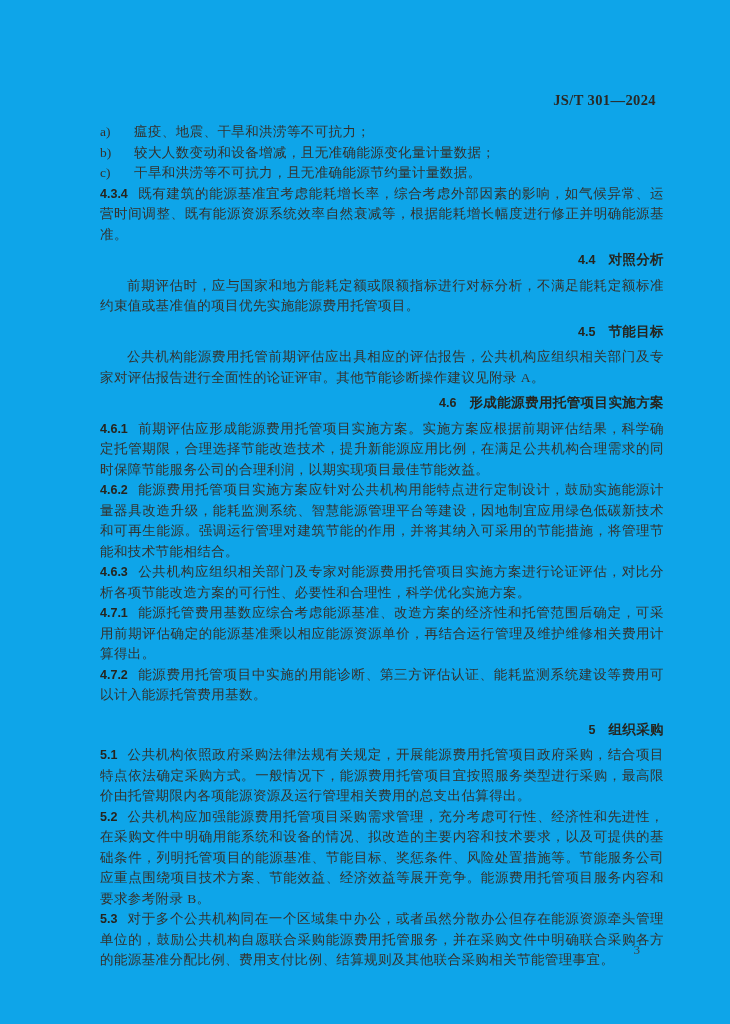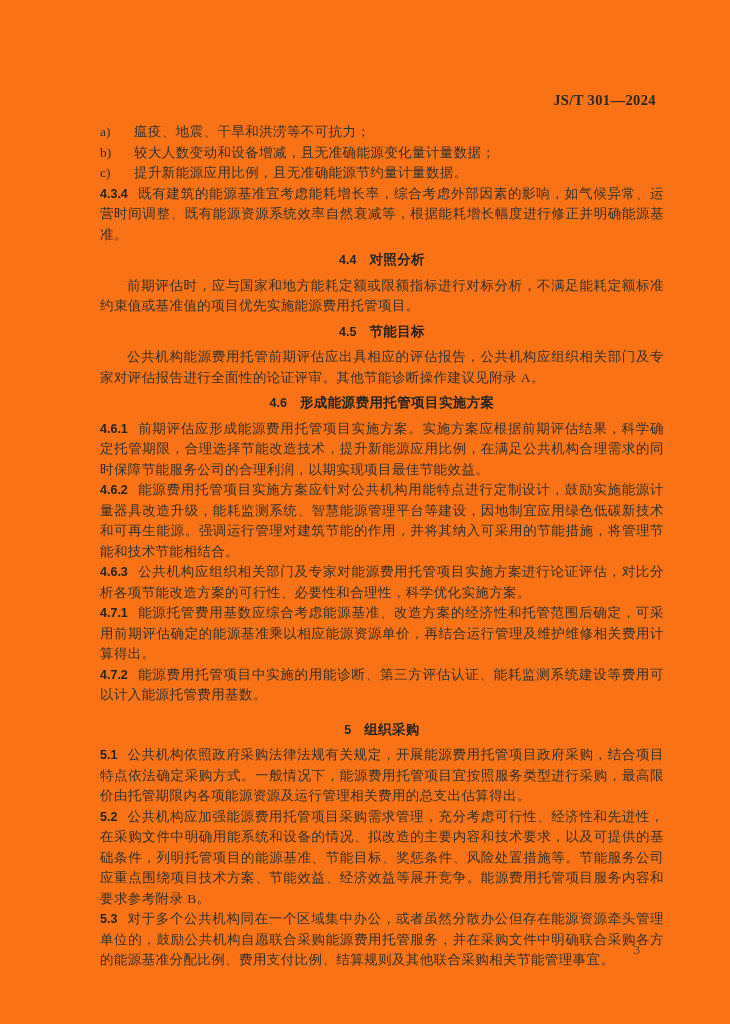--- a/index.html
+++ b/index.html
@@ -6,21 +6,21 @@
   body {
     width: 730px; height: 1024px;
     background: #ffffff;
     font-family: "Liberation Serif", "DejaVu Serif", serif;
     color: #34322e;
     overflow: hidden;
   }
   .page {
     position: relative;
     width: 730px; height: 1024px;
-    background: #f97316;
+    background: #0ea5e9;
   }
   .header-code {
     position: absolute;
     top: 92px; right: 74px;
     font-family: "Liberation Serif", "DejaVu Serif", serif;
     font-weight: bold;
     font-size: 14.5px;
     letter-spacing: 0.4px;
     color: #2a2926;
   }
@@ -49,42 +49,42 @@
     letter-spacing: 0;
     margin-right: 10px;
   }
   .sec-heading, .chapter {
     font-family: "Liberation Sans", "DejaVu Sans", sans-serif;
     font-weight: bold;
     font-size: 13.5px;
     color: #26251f;
     line-height: 20.5px;
     margin: 5px 0 !important;
-    text-align: center;
+    text-align: right;
   }
   .sec-heading .clause-num, .chapter .clause-num { margin-right: 13px; }
   .chapter { margin-top: 14px !important; }
   .para { text-indent: 2em; }
   .page-number {
     position: absolute;
     top: 942px; right: 90px;
     font-size: 13px;
     color: #45433e;
   }
 </style>
 </head>
 <body>
 
 <div class="page">
   <div class="header-code">JS/T 301—2024</div>
 
   <div class="content" id="doc-content">
       <p class="li"><span class="li-label">a)</span><span class="li-text">瘟疫、地震、干旱和洪涝等不可抗力；</span></p>
       <p class="li"><span class="li-label">b)</span><span class="li-text">较大人数变动和设备增减，且无准确能源变化量计量数据；</span></p>
-      <p class="li"><span class="li-label">c)</span><span class="li-text">提升新能源应用比例，且无准确能源节约量计量数据。</span></p>
+      <p class="li"><span class="li-label">c)</span><span class="li-text">干旱和洪涝等不可抗力，且无准确能源节约量计量数据。</span></p>
       <p class="clause"><span class="clause-num">4.3.4</span><span class="clause-text">既有建筑的能源基准宜考虑能耗增长率，综合考虑外部因素的影响，如气候异常、运营时间调整、既有能源资源系统效率自然衰减等，根据能耗增长幅度进行修正并明确能源基准。</span></p>
       <h3 class="sec-heading"><span class="clause-num">4.4</span><span class="heading-text">对照分析</span></h3>
       <p class="para">前期评估时，应与国家和地方能耗定额或限额指标进行对标分析，不满足能耗定额标准约束值或基准值的项目优先实施能源费用托管项目。</p>
       <h3 class="sec-heading"><span class="clause-num">4.5</span><span class="heading-text">节能目标</span></h3>
       <p class="para">公共机构能源费用托管前期评估应出具相应的评估报告，公共机构应组织相关部门及专家对评估报告进行全面性的论证评审。其他节能诊断操作建议见附录 A。</p>
       <h3 class="sec-heading"><span class="clause-num">4.6</span><span class="heading-text">形成能源费用托管项目实施方案</span></h3>
       <p class="clause"><span class="clause-num">4.6.1</span><span class="clause-text">前期评估应形成能源费用托管项目实施方案。实施方案应根据前期评估结果，科学确定托管期限，合理选择节能改造技术，提升新能源应用比例，在满足公共机构合理需求的同时保障节能服务公司的合理利润，以期实现项目最佳节能效益。</span></p>
       <p class="clause"><span class="clause-num">4.6.2</span><span class="clause-text">能源费用托管项目实施方案应针对公共机构用能特点进行定制设计，鼓励实施能源计量器具改造升级，能耗监测系统、智慧能源管理平台等建设，因地制宜应用绿色低碳新技术和可再生能源。强调运行管理对建筑节能的作用，并将其纳入可采用的节能措施，将管理节能和技术节能相结合。</span></p>
       <p class="clause"><span class="clause-num">4.6.3</span><span class="clause-text">公共机构应组织相关部门及专家对能源费用托管项目实施方案进行论证评估，对比分析各项节能改造方案的可行性、必要性和合理性，科学优化实施方案。</span></p>
       <p class="clause"><span class="clause-num">4.7.1</span><span class="clause-text">能源托管费用基数应综合考虑能源基准、改造方案的经济性和托管范围后确定，可采用前期评估确定的能源基准乘以相应能源资源单价，再结合运行管理及维护维修相关费用计算得出。</span></p>

